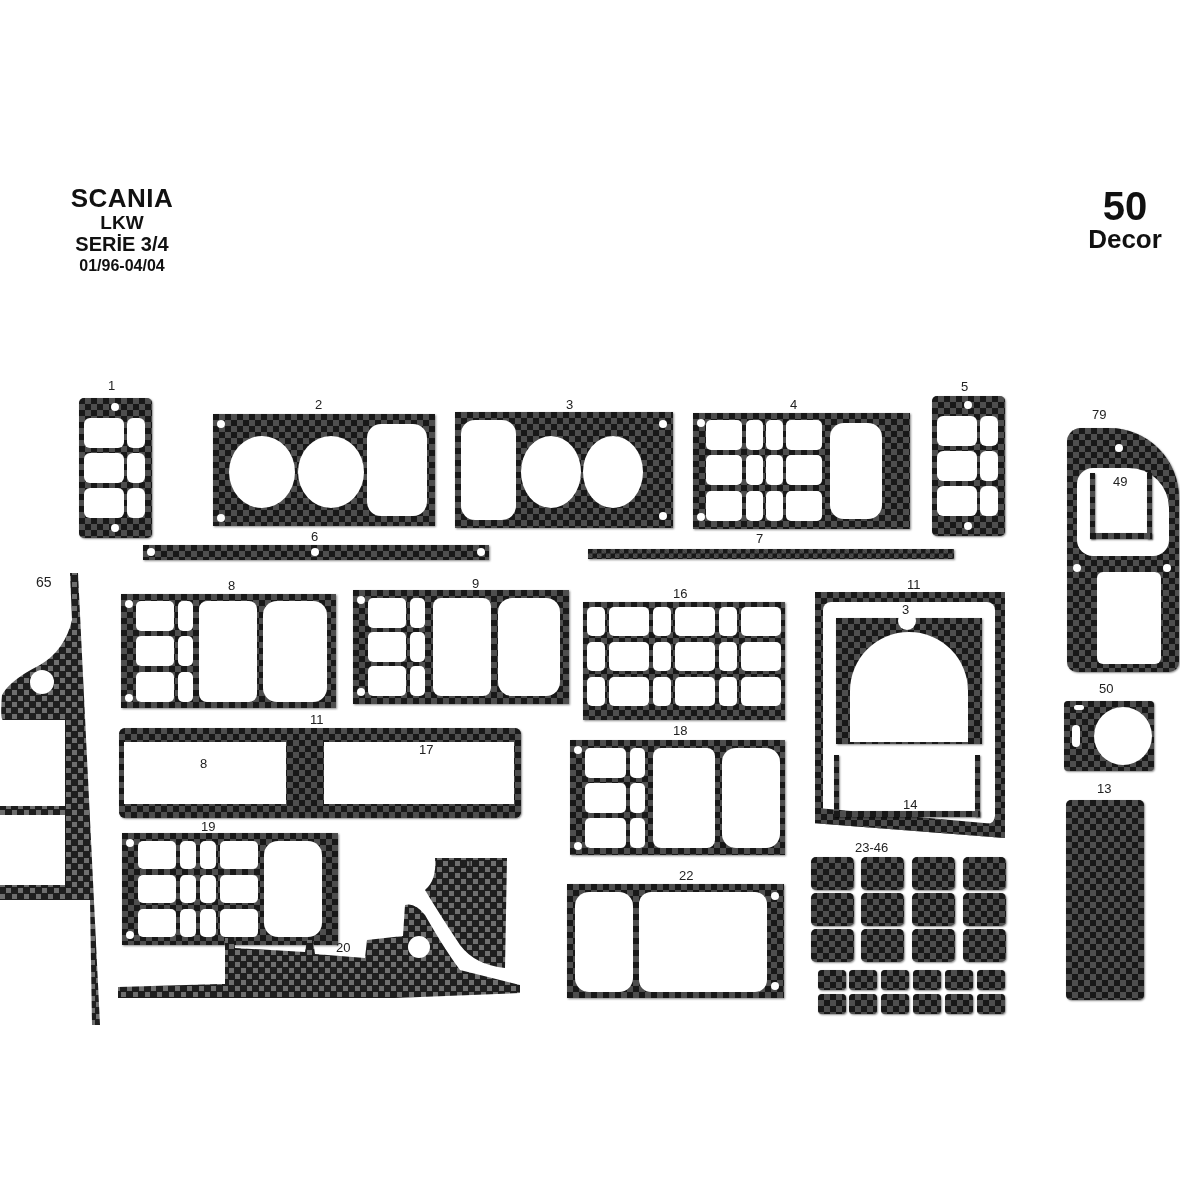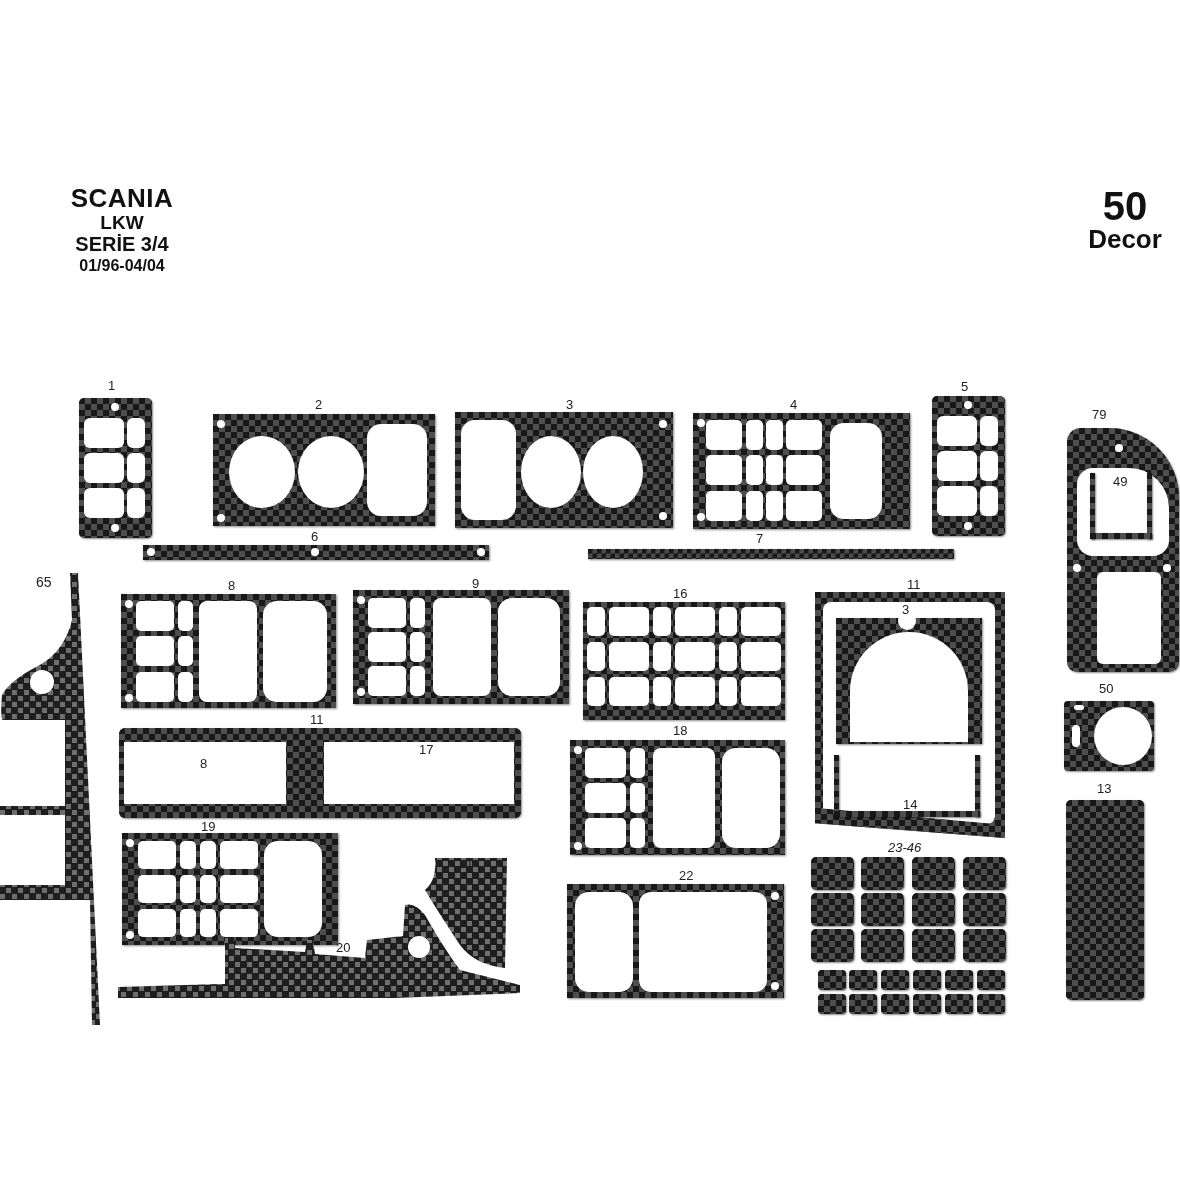--- a/index.html
+++ b/index.html
@@ -283,21 +283,21 @@
 </svg>
 
 <span class="lbl" style="left:679px;top:868px;">22</span>
 <div class="cf" style="left:567px;top:884px;width:217px;height:114px;">
   <div class="screw" style="left:204px;top:8px;"></div>
   <div class="screw" style="left:204px;top:98px;"></div>
   <div class="hole r" style="left:8px;top:8px;width:58px;height:100px;border-radius:14px;"></div>
   <div class="hole r" style="left:72px;top:8px;width:128px;height:100px;border-radius:12px;"></div>
 </div>
 
-<span class="lbl" style="left:888px;top:840px;font-style:italic;">23-46</span>
+<span class="lbl" style="left:855px;top:840px;">23-46</span>
 <div style="position:absolute;left:811px;top:857px;width:200px;height:160px;">
   <div class="cf" style="left:0;top:0;width:43px;height:33px;border-radius:5px;"></div>
   <div class="cf" style="left:50px;top:0;width:43px;height:33px;border-radius:5px;"></div>
   <div class="cf" style="left:101px;top:0;width:43px;height:33px;border-radius:5px;"></div>
   <div class="cf" style="left:152px;top:0;width:43px;height:33px;border-radius:5px;"></div>
   <div class="cf" style="left:0;top:36px;width:43px;height:33px;border-radius:5px;"></div>
   <div class="cf" style="left:50px;top:36px;width:43px;height:33px;border-radius:5px;"></div>
   <div class="cf" style="left:101px;top:36px;width:43px;height:33px;border-radius:5px;"></div>
   <div class="cf" style="left:152px;top:36px;width:43px;height:33px;border-radius:5px;"></div>
   <div class="cf" style="left:0;top:72px;width:43px;height:33px;border-radius:5px;"></div>

